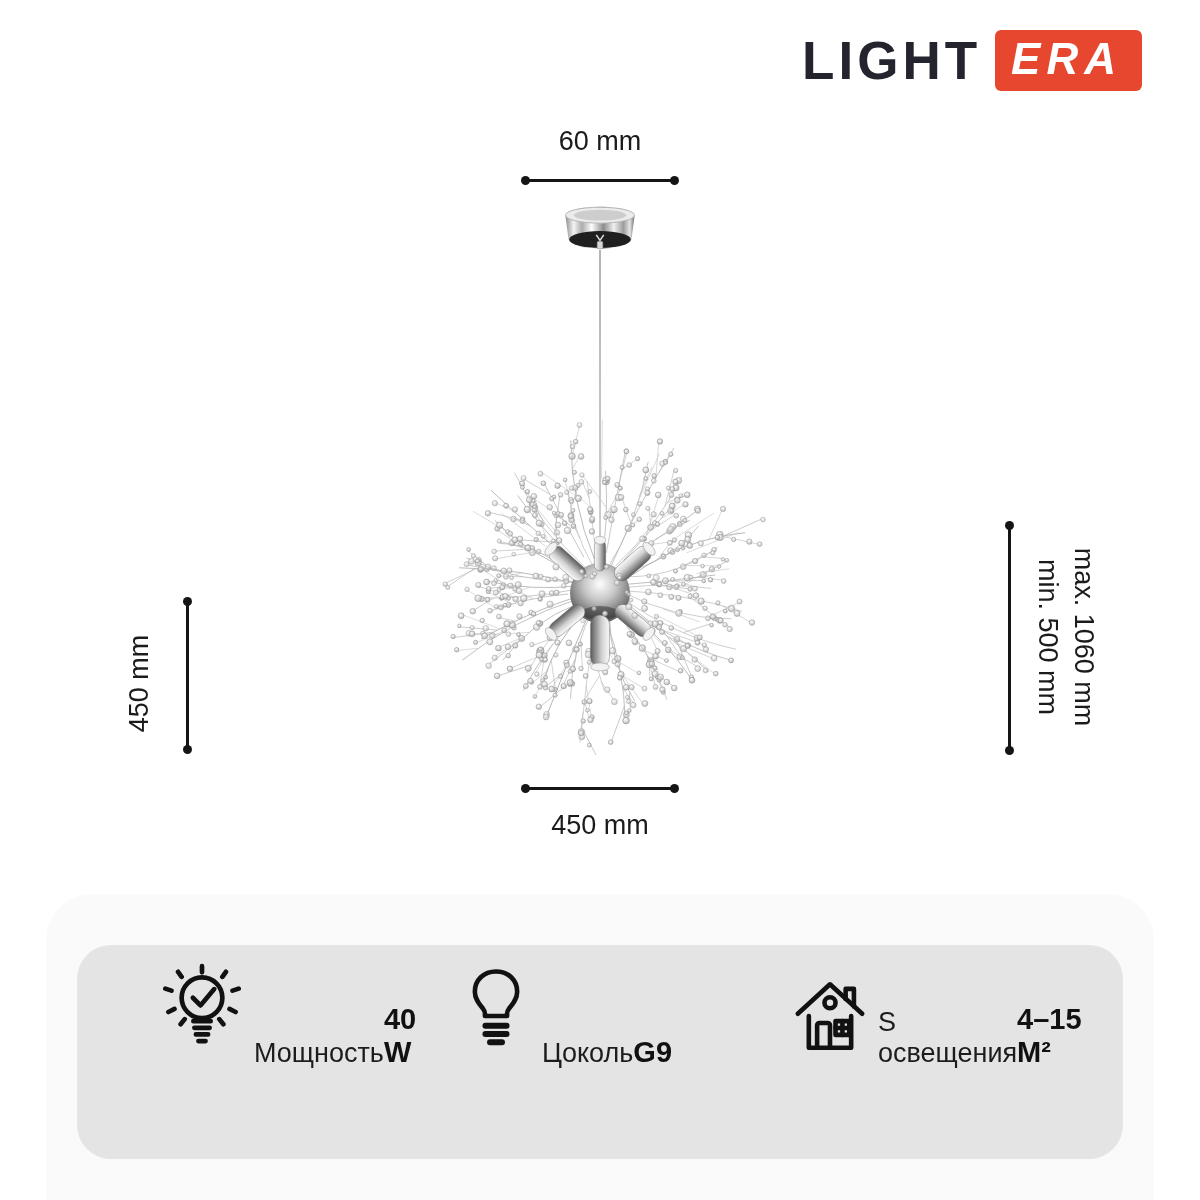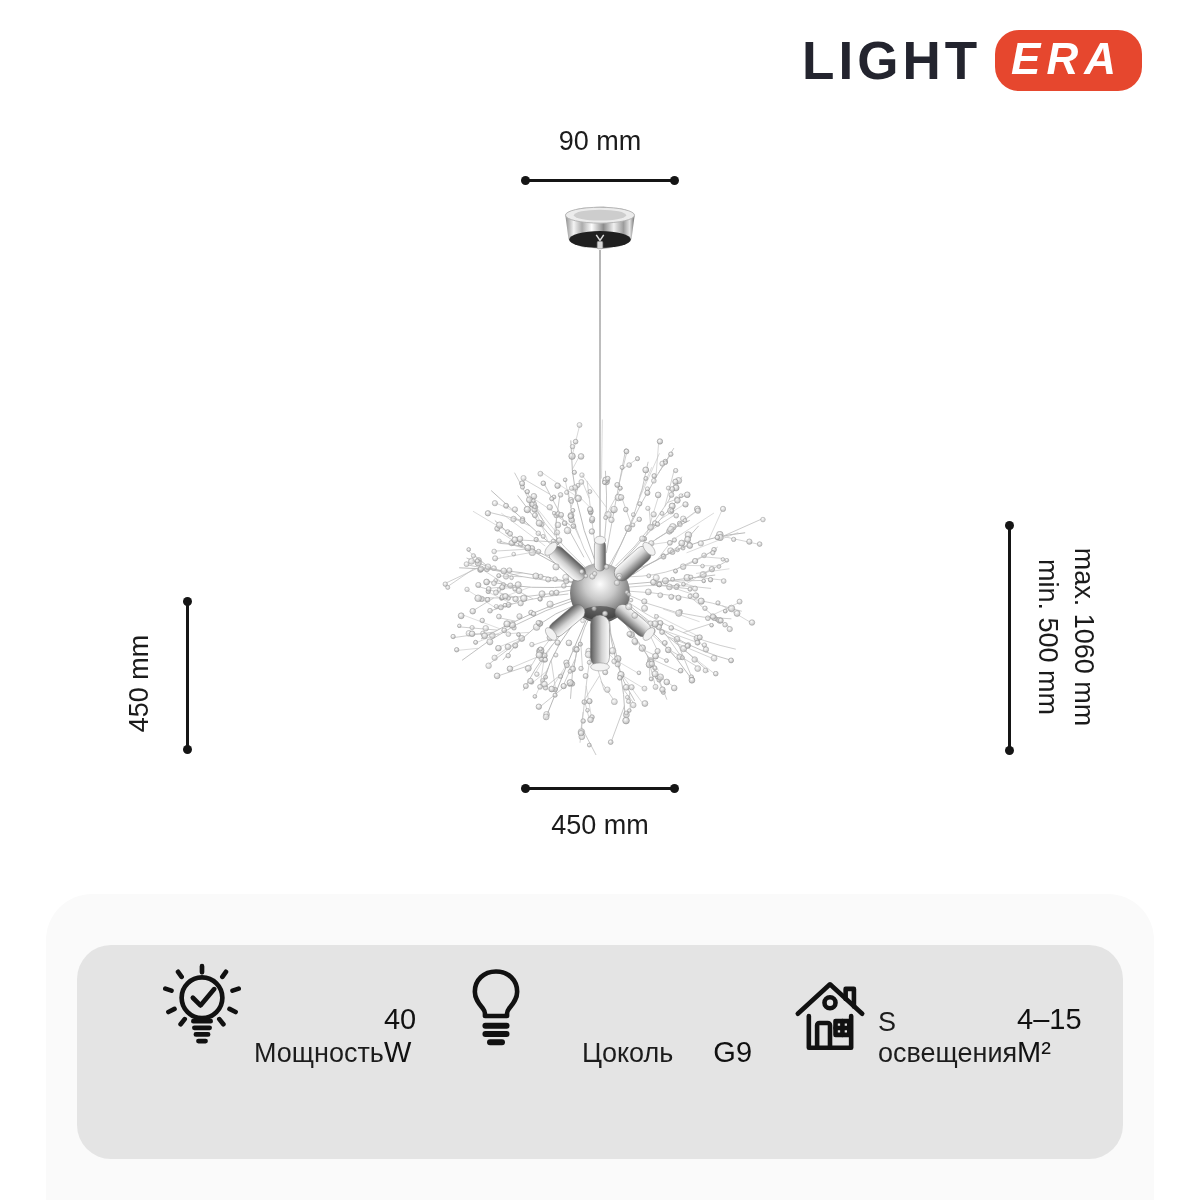--- a/index.html
+++ b/index.html
@@ -11,21 +11,21 @@
 
   
   .band{position:absolute;left:46px;top:894px;width:1108px;height:306px;
         background:#fafafa;border-radius:46px 46px 0 0;}
 
   
   .logo{position:absolute;top:30px;right:58px;display:flex;align-items:center;gap:14px;}
   .logo-light{font-size:53px;font-weight:bold;letter-spacing:4px;color:#23242e;}
   .logo-era{display:inline-block;background:#e6472e;color:#ffffff;font-size:44px;
             font-weight:bold;font-style:italic;letter-spacing:6px;
-            padding:7px 20px 10px 16px;border-radius:24px;line-height:1;}
+            padding:7px 20px 10px 16px;border-radius:6px;line-height:1;}
 
   
   .dim-h{position:absolute;height:3px;background:#151515;border-radius:2px;}
   .dim-h::before,.dim-h::after{content:"";position:absolute;top:-3px;width:9px;height:9px;
         border-radius:50%;background:#151515;}
   .dim-h::before{left:-3px;} .dim-h::after{right:-3px;}
   .dim-v{position:absolute;width:3px;background:#151515;border-radius:2px;}
   .dim-v::before,.dim-v::after{content:"";position:absolute;left:-3px;width:9px;height:9px;
         border-radius:50%;background:#151515;}
   .dim-v::before{top:-3px;} .dim-v::after{bottom:-3px;}
@@ -40,39 +40,39 @@
   .cable{position:absolute;left:599px;top:250px;width:2px;height:336px;
          background:linear-gradient(#b5b5b5,#d2d2d2);}
 
   #canopy{position:absolute;left:558px;top:203px;}
   #chandelier{position:absolute;left:430px;top:415px;}
 
   
   .panel{position:absolute;left:77px;top:945px;width:1046px;height:214px;
          background:#e4e4e4;border-radius:34px;}
   .spec-col{position:absolute;top:953px;width:300px;display:flex;align-items:flex-end;}
-  #col-power{left:150px;} #col-socket{left:450px;gap:40px;} #col-area{left:782px;}
+  #col-power{left:150px;} #col-socket{left:450px;} #col-area{left:782px;}
   .spec-icon{height:116px;display:flex;align-items:center;justify-content:center;}
   .spec-icon svg{stroke:#111;fill:none;stroke-linecap:round;stroke-linejoin:round;}
   .spec-label{font-size:27px;margin-top:5px;color:#1c1c1c;}
-  .spec-value{font-size:29px;font-weight:normal;margin-top:7px;color:#111;}
+  .spec-value{font-size:29px;font-weight:bold;margin-top:7px;color:#111;}
 </style>
 </head>
 <body>
 
 <div class="stage">
 
   <div class="band"></div>
 
   <div class="logo">
     <span class="logo-light">LIGHT</span>
     <span class="logo-era">ERA</span>
   </div>
 
-  <div class="dim-label" id="label-top">90 mm</div>
+  <div class="dim-label" id="label-top">60 mm</div>
   <div class="dim-h" style="left:524px;top:179px;width:152px;"></div>
 
   <div class="dim-label" id="label-left">450 mm</div>
   <div class="dim-v" style="left:186px;top:600px;height:151px;"></div>
 
   <div class="dim-label" id="label-right">
     <div>max. 1060 mm</div>
     <div>min. 500 mm</div>
   </div>
   <div class="dim-v" style="left:1008px;top:524px;height:228px;"></div>

